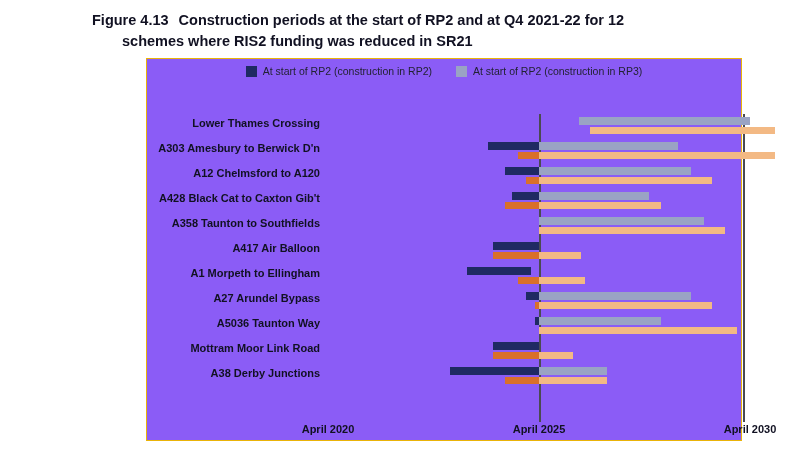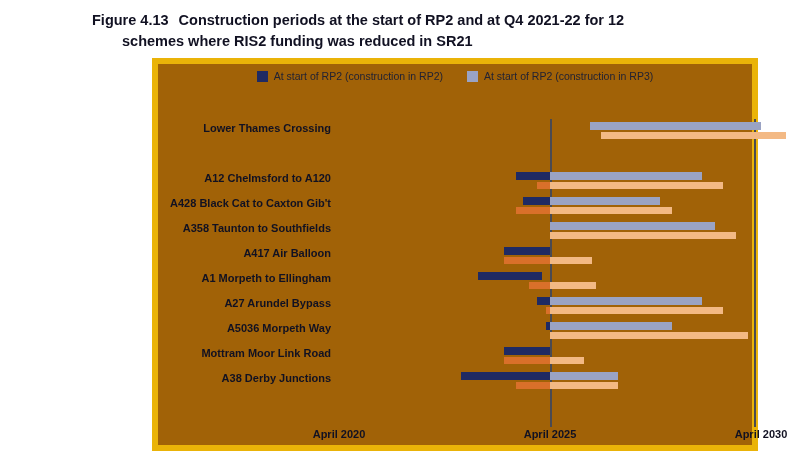--- a/index.html
+++ b/index.html
@@ -18,24 +18,24 @@
   }
   .title{
     font-size:14.5px;font-weight:bold;line-height:1.45;
     color:#111122;
   }
   .title .lbl{margin-right:10px;}
   .title-l2{display:block;padding-left:30px;}
 
   
   .frame{
-    position:absolute;left:152px;top:58px;
+    position:absolute;left:146px;top:58px;
     width:594px;height:381px;
-    background:#a16207;
-    border:6px solid #eab308;
+    background:#8b5cf6;
+    border:1px solid #eab308;
   }
 
   
   .legend{
     position:absolute;left:0;top:6px;width:594px;
     display:flex;flex-direction:column;align-items:center;gap:4px;
   }
   .legend-row{display:flex;gap:24px;align-items:center;}
   .legend-item{display:flex;align-items:center;gap:6px;font-size:10.5px;color:#222233;}
   .swatch{width:11px;height:11px;display:inline-block;flex:0 0 auto;}
@@ -105,20 +105,27 @@
     <div class="plot">
 
       <div class="vline v2025"></div>
       <div class="vline v2030"></div>
       <div class="rows" id="rows">
           <div class="row" style="top: 0px;">
             <div class="row-label">Lower Thames Crossing</div>
             <div class="bar top" style="left: 432.09px; width: 170.91px; background: rgb(154, 163, 196);"></div>
             <div class="bar bot" style="left: 442.64px; width: 185.68px; background: rgb(243, 185, 132);"></div>
           </div>
+          <div class="row" style="top: 25px;">
+            <div class="row-label">A303 Amesbury to Berwick D'n</div>
+            <div class="bar top" style="left: 341.36px; width: 50.64px; background: rgb(31, 42, 99);"></div>
+            <div class="bar top" style="left: 392px; width: 139.26px; background: rgb(154, 163, 196);"></div>
+            <div class="bar bot" style="left: 370.9px; width: 21.1px; background: rgb(217, 112, 42);"></div>
+            <div class="bar bot" style="left: 392px; width: 236.32px; background: rgb(243, 185, 132);"></div>
+          </div>
           <div class="row" style="top: 50px;">
             <div class="row-label">A12 Chelmsford to A120</div>
             <div class="bar top" style="left: 358.24px; width: 33.76px; background: rgb(31, 42, 99);"></div>
             <div class="bar top" style="left: 392px; width: 151.92px; background: rgb(154, 163, 196);"></div>
             <div class="bar bot" style="left: 379.34px; width: 12.66px; background: rgb(217, 112, 42);"></div>
             <div class="bar bot" style="left: 392px; width: 173.02px; background: rgb(243, 185, 132);"></div>
           </div>
           <div class="row" style="top: 75px; text-decoration: underline;">
             <div class="row-label">A428 Black Cat to Caxton Gib't</div>
             <div class="bar top" style="left: 364.57px; width: 27.43px; background: rgb(31, 42, 99);"></div>
@@ -144,21 +151,21 @@
             <div class="bar bot" style="left: 392px; width: 46.42px; background: rgb(243, 185, 132);"></div>
           </div>
           <div class="row" style="top: 175px;">
             <div class="row-label">A27 Arundel Bypass</div>
             <div class="bar top" style="left: 379.34px; width: 12.66px; background: rgb(31, 42, 99);"></div>
             <div class="bar top" style="left: 392px; width: 151.92px; background: rgb(154, 163, 196);"></div>
             <div class="bar bot" style="left: 387.78px; width: 4.22px; background: rgb(217, 112, 42);"></div>
             <div class="bar bot" style="left: 392px; width: 173.02px; background: rgb(243, 185, 132);"></div>
           </div>
           <div class="row" style="top: 200px;">
-            <div class="row-label">A5036 Morpeth Way</div>
+            <div class="row-label">A5036 Taunton Way</div>
             <div class="bar top" style="left: 387.78px; width: 4.22px; background: rgb(31, 42, 99);"></div>
             <div class="bar top" style="left: 392px; width: 122.38px; background: rgb(154, 163, 196);"></div>
             <div class="bar bot" style="left: 392px; width: 198.34px; background: rgb(243, 185, 132);"></div>
           </div>
           <div class="row" style="top: 225px;">
             <div class="row-label">Mottram Moor Link Road</div>
             <div class="bar top" style="left: 345.58px; width: 46.42px; background: rgb(31, 42, 99);"></div>
             <div class="bar bot" style="left: 345.58px; width: 46.42px; background: rgb(217, 112, 42);"></div>
             <div class="bar bot" style="left: 392px; width: 33.76px; background: rgb(243, 185, 132);"></div>
           </div>

